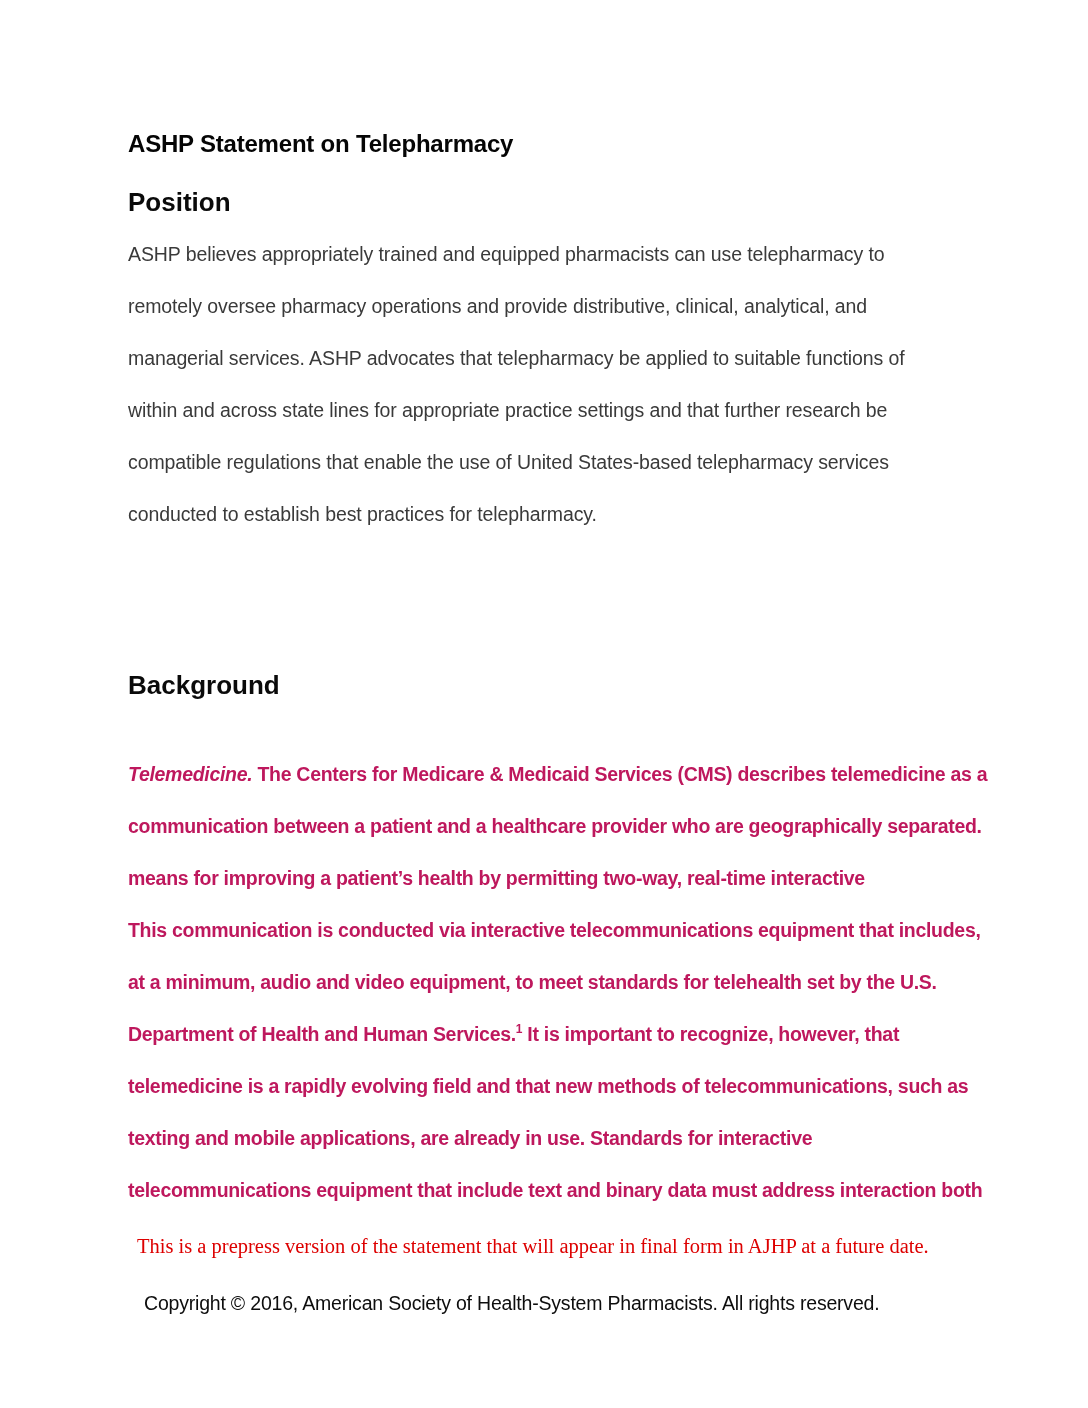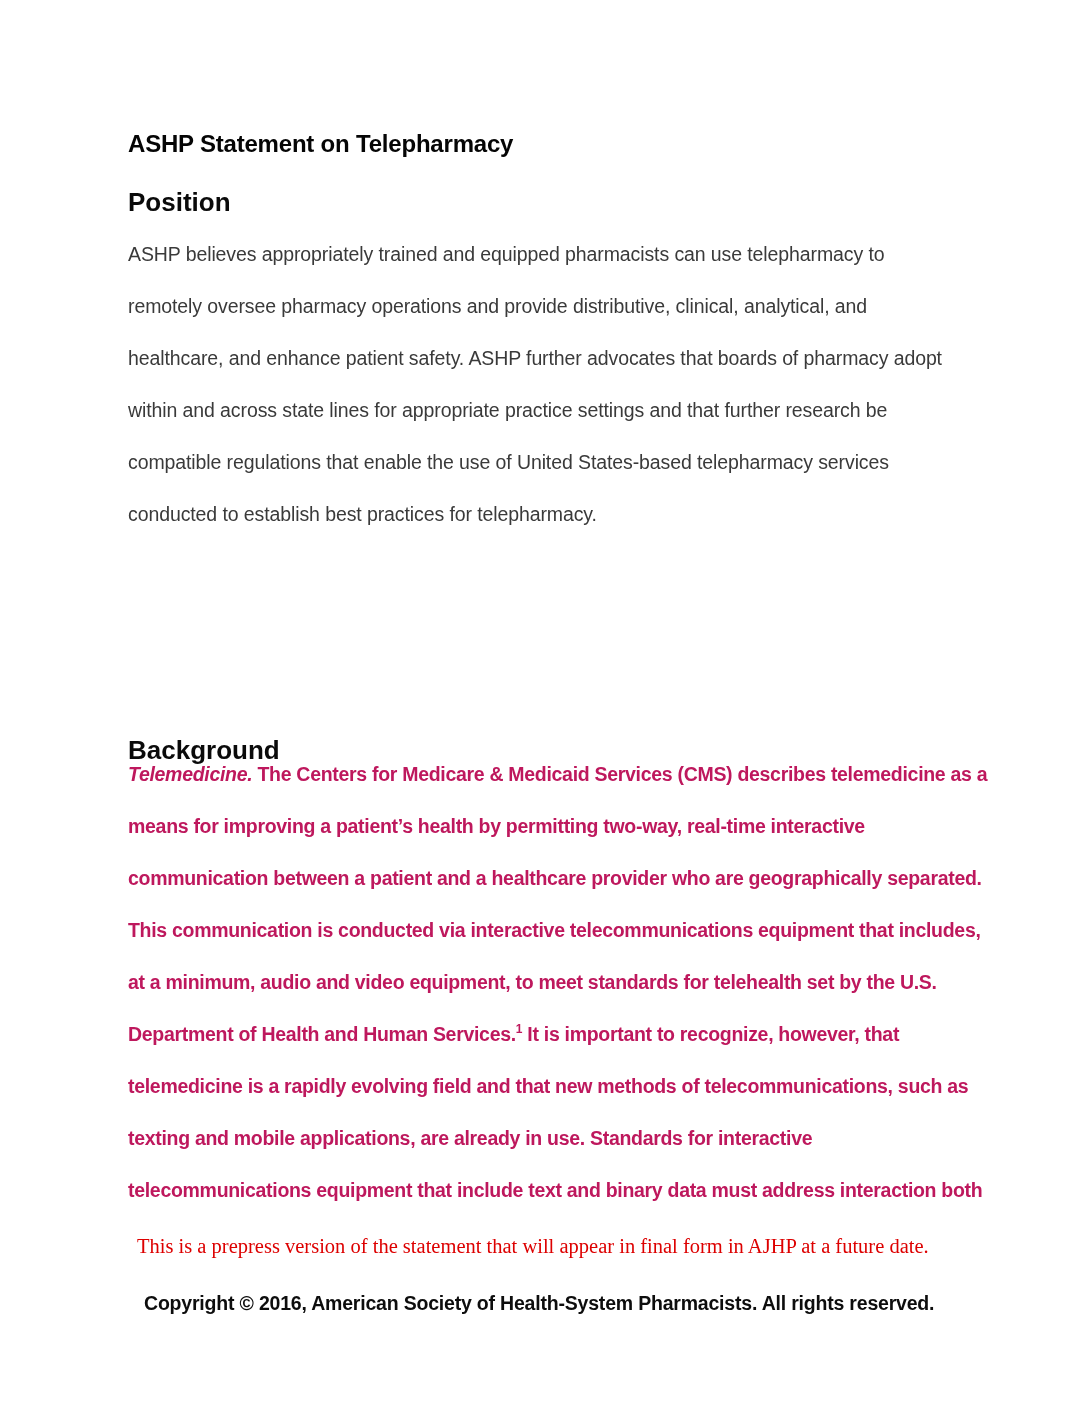--- a/index.html
+++ b/index.html
@@ -28,21 +28,21 @@
   }
   .section-heading {
     left: 128px;
     font-size: 26px;
     font-weight: 700;
     color: #0a0a0a;
     line-height: 52px;
     white-space: pre;
   }
   .heading-position { top: 176px; }
-  .heading-background { top: 724px; }
+  .heading-background { top: 659px; }
   .para { left: 128px; }
   .para .line {
     line-height: 52px;
     white-space: pre;
   }
   .para-position { top: 228px; }
   .para-position .line {
     font-size: 19.5px;
     font-weight: 400;
     color: #3a3a3a;
@@ -75,51 +75,51 @@
   }
   .prepress-notice .line {
     line-height: 25px;
     white-space: pre;
     margin-top: 13px;
   }
   .copyright {
     left: 144px;
     top: 1290px;
     font-size: 19.5px;
-    font-weight: 700;
+    font-weight: 400;
     color: #0d0d0d;
     line-height: 26px;
     white-space: pre;
     letter-spacing: -0.2px;
   }
 </style>
 </head>
 <body>
 
 <div class="page">
 
   <div class="abs doc-title">ASHP Statement on Telepharmacy</div>
 
   <div class="abs section-heading heading-position">Position</div>
 
   <div class="abs para para-position">
       <div class="line">ASHP believes appropriately trained and equipped pharmacists can use telepharmacy to</div>
       <div class="line">remotely oversee pharmacy operations and provide distributive, clinical, analytical, and</div>
-      <div class="line">healthcare, and enhance patient safety. ASHP further advocates that boards of pharmacy adopt</div>
+      <div class="line">managerial services. ASHP advocates that telepharmacy be applied to suitable functions of</div>
       <div class="line">within and across state lines for appropriate practice settings and that further research be</div>
       <div class="line">compatible regulations that enable the use of United States-based telepharmacy services</div>
       <div class="line">conducted to establish best practices for telepharmacy.</div>
     </div>
 
   <div class="abs section-heading heading-background">Background</div>
 
   <div class="abs para para-background">
       <div class="line"><span class="lead">Telemedicine.</span><span> The Centers for Medicare &amp; Medicaid Services (CMS) describes telemedicine as a</span></div>
+      <div class="line"><span>communication between a patient and a healthcare provider who are geographically separated.</span></div>
       <div class="line"><span>means for improving a patient’s health by permitting two-way, real-time interactive</span></div>
-      <div class="line"><span>communication between a patient and a healthcare provider who are geographically separated.</span></div>
       <div class="line"><span>This communication is conducted via interactive telecommunications equipment that includes,</span></div>
       <div class="line"><span>at a minimum, audio and video equipment, to meet standards for telehealth set by the U.S.</span></div>
       <div class="line"><span>Department of Health and Human Services.</span><sup>1</sup><span> It is important to recognize, however, that</span></div>
       <div class="line"><span>telemedicine is a rapidly evolving field and that new methods of telecommunications, such as</span></div>
       <div class="line"><span>texting and mobile applications, are already in use. Standards for interactive</span></div>
       <div class="line"><span>telecommunications equipment that include text and binary data must address interaction both</span></div>
     </div>
 
   <div class="abs prepress-notice" style="color: rgb(221, 0, 0);">
       <div class="line">This is a prepress version of the statement that will appear in final form in AJHP at a future date.</div>

